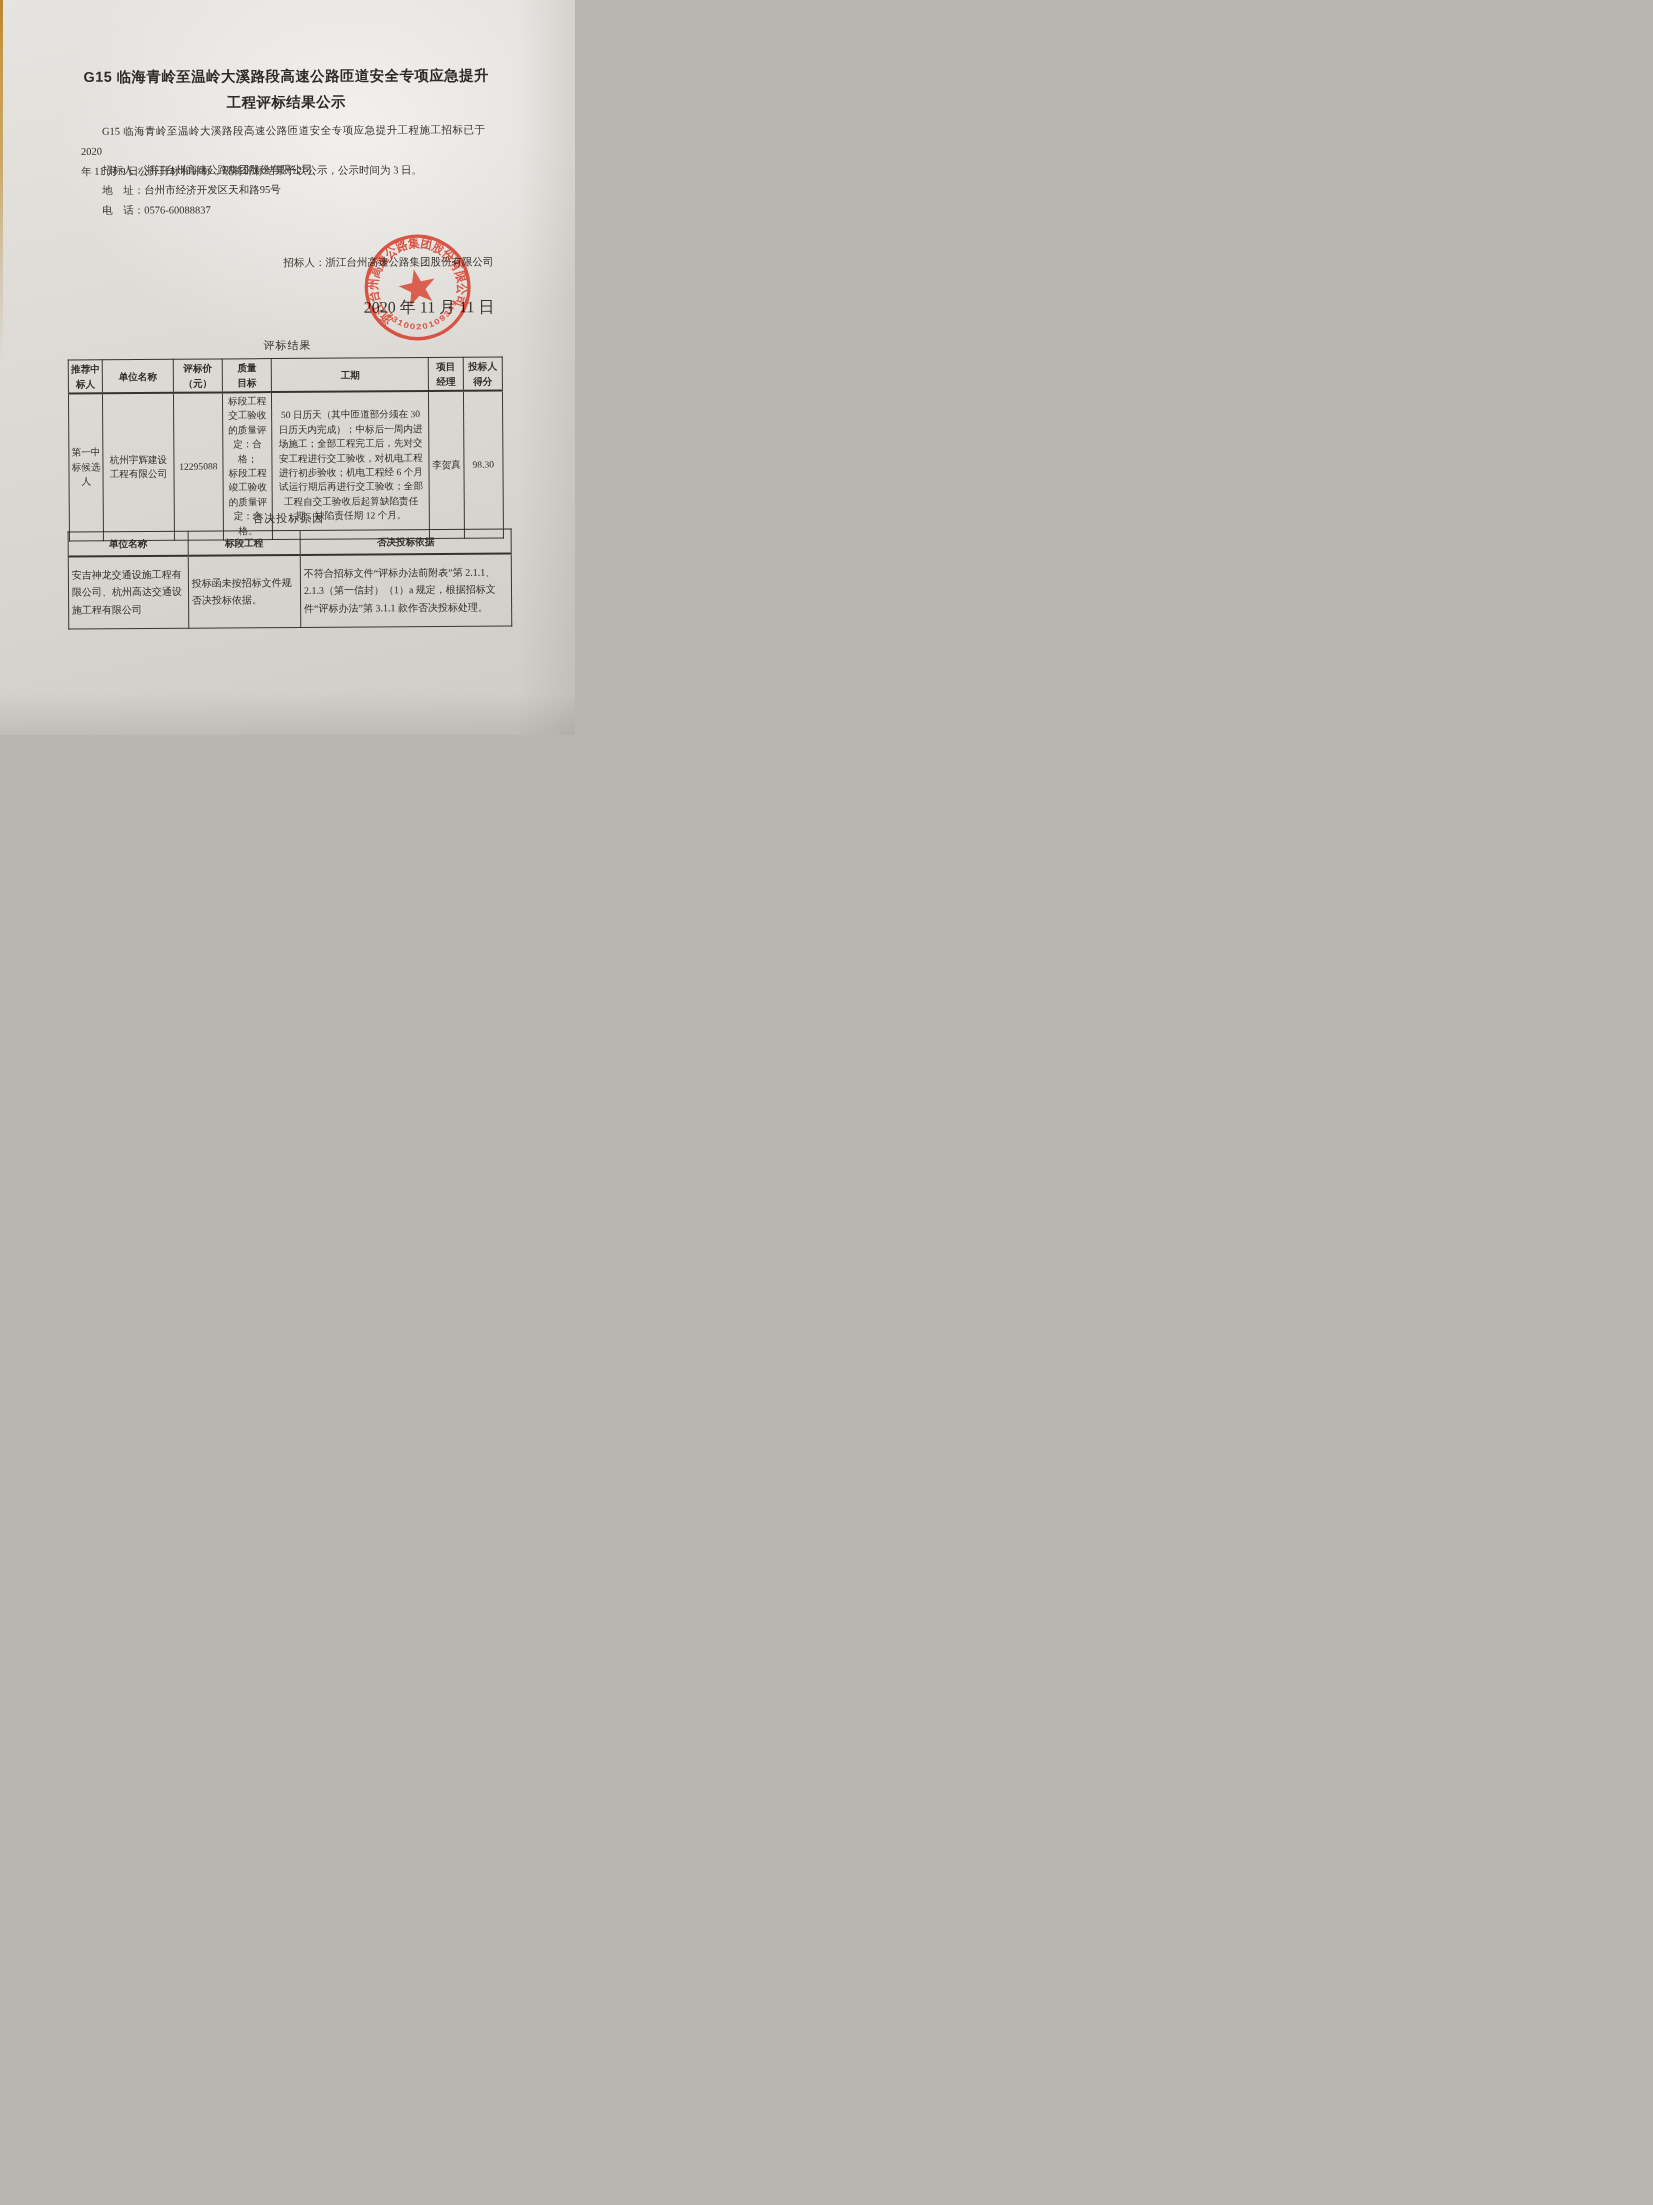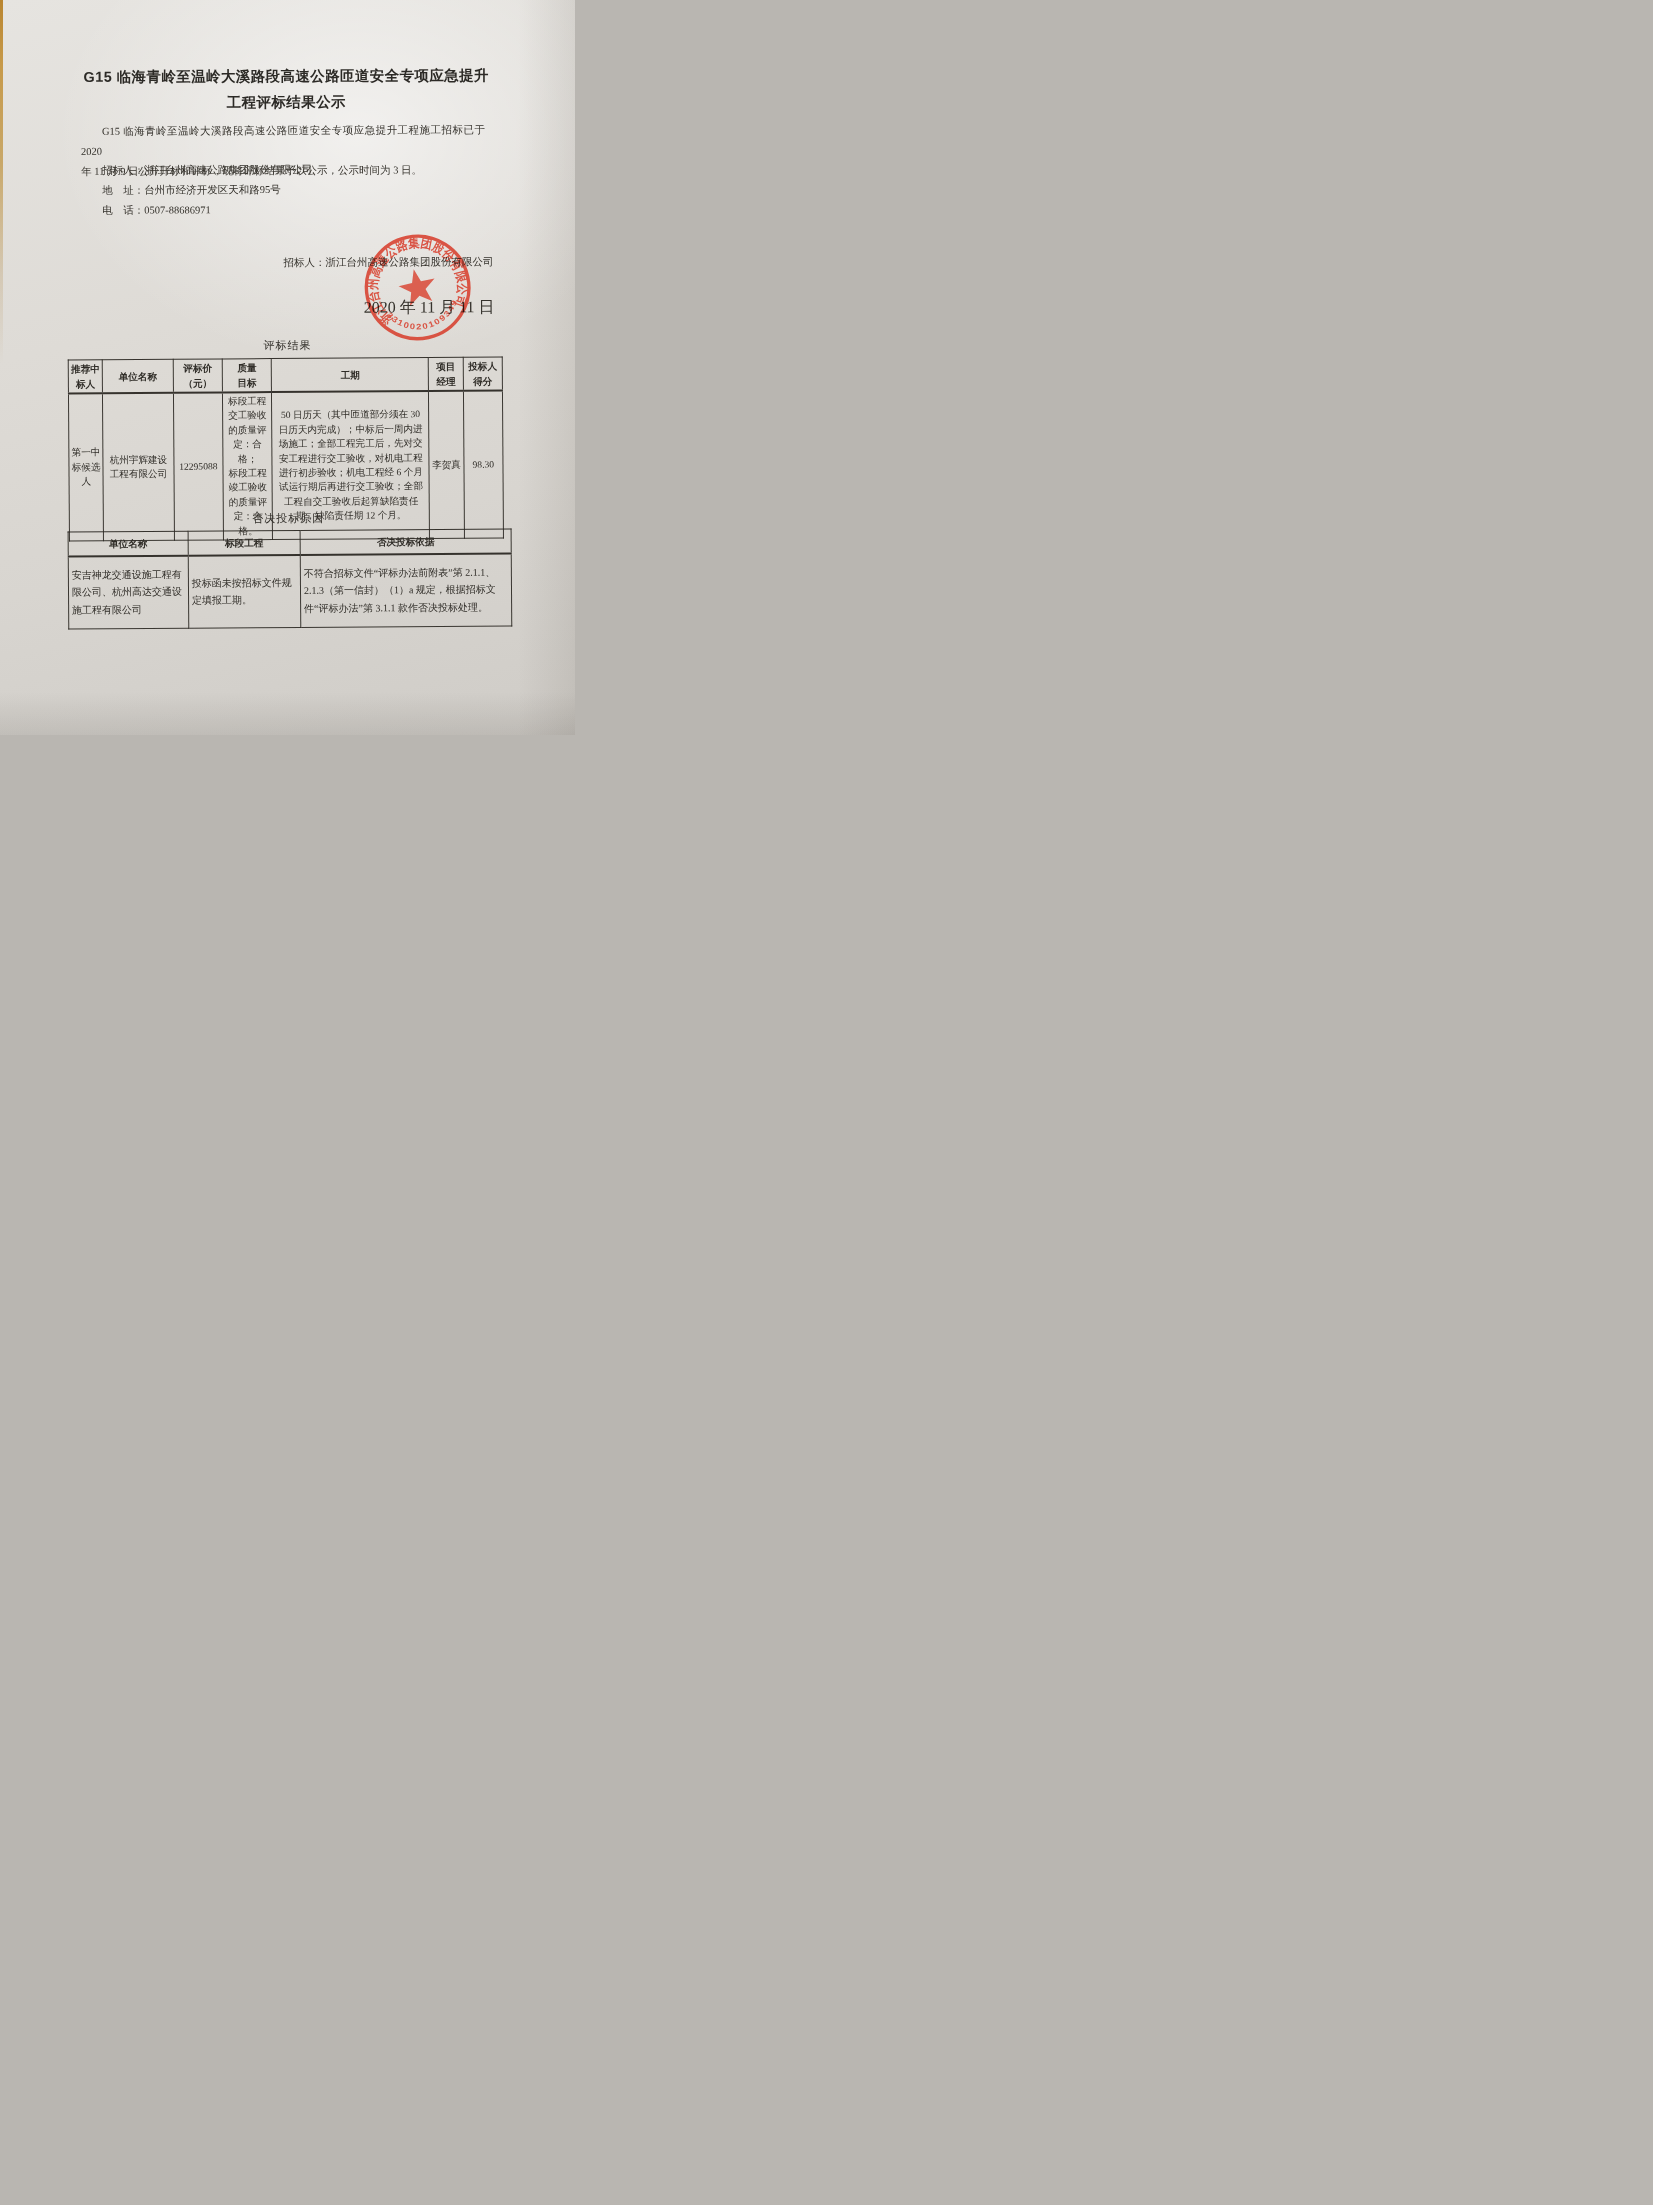--- a/index.html
+++ b/index.html
@@ -72,21 +72,21 @@
     <div class="doc-title title-2">工程评标结果公示</div>
 
     <div class="intro">
       <div class="intro-line-1">G15 临海青岭至温岭大溪路段高速公路匝道安全专项应急提升工程施工招标已于 2020</div>
       <div class="intro-line-2">年 11 月 9 日公开开标和评标，现将评标结果予以公示，公示时间为 3 日。</div>
     </div>
 
     <div class="contacts">
       <div>招标人：浙江台州高速公路集团股份有限公司</div>
       <div>地　址：台州市经济开发区天和路95号</div>
-      <div>电　话：0507-88686971</div>
+      <div>电　话：0576-60088837</div>
     </div>
 
     <div class="sig-line">招标人：浙江台州高速公路集团股份有限公司</div>
     <div class="date-line">2020 年 11 月 11 日</div>
 
     <svg class="stamp" viewBox="0 0 300 300">
       <circle cx="150" cy="150" r="122" fill="none" stroke="#d8402e" stroke-width="8"></circle>
       <polygon fill="#d8402e" fill-opacity="0.92" points="150,106 160.8,137.1 193.7,137.8 167.5,157.7 177.0,189.2 150,170.4 123.0,189.2 132.5,157.7 106.3,137.8 139.2,137.1"></polygon>
       <defs>
         <path id="arcCompany" d="M 76.5 211.7 A 96 96 0 1 1 223.5 211.7" fill="none"></path>
@@ -168,21 +168,21 @@
           <tr class="hrow">
         <th>单位名称</th>
         <th>标段工程</th>
         <th>否决投标依据</th>
       </tr>
       <tr class="brow">
         <td class="td-left">安吉神龙交通设施工程有
 限公司、杭州高达交通设
 施工程有限公司</td>
         <td class="td-left">投标函未按招标文件规
-定填报工期。</td>
+否决投标依据。</td>
         <td class="td-left">不符合招标文件“评标办法前附表”第 2.1.1、
 2.1.3（第一信封）（1）a 规定，根据招标文
 件“评标办法”第 3.1.1 款作否决投标处理。</td>
       </tr>
     </tbody>
       </table>
 
   </div>
 
   <div class="photo-right-shadow"></div>

